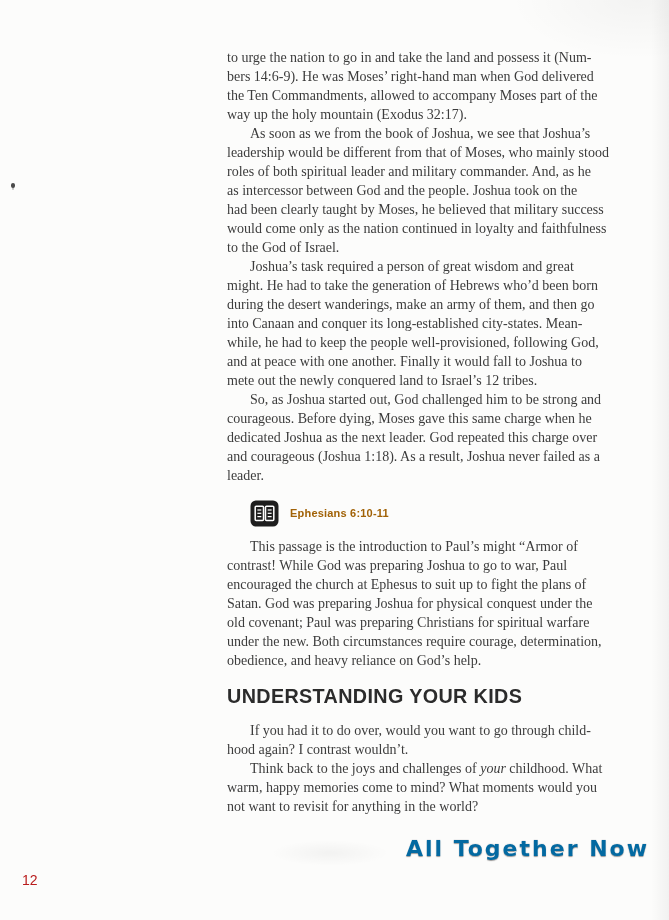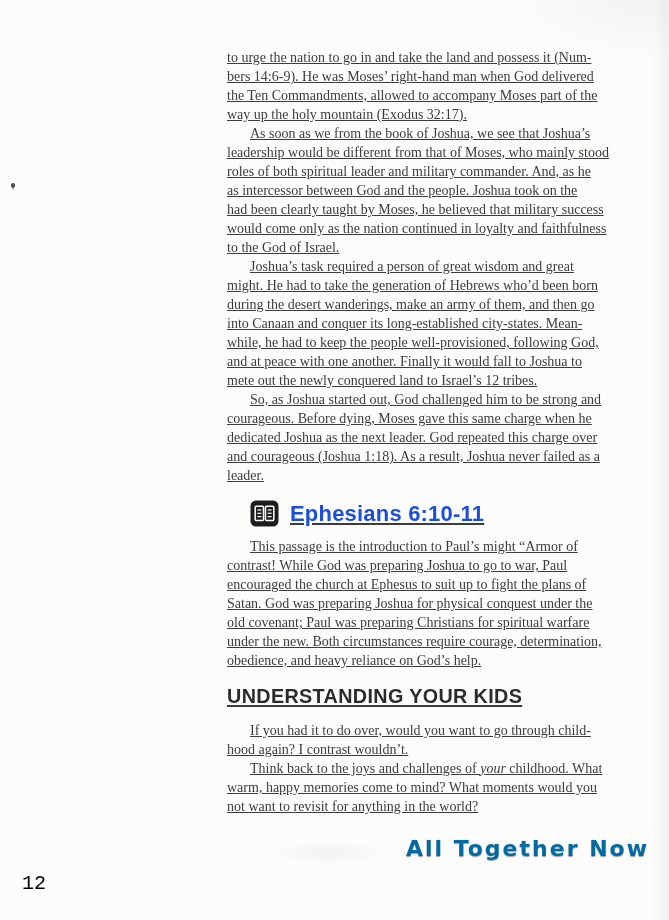--- a/index.html
+++ b/index.html
@@ -29,48 +29,48 @@
   }
   .ink-speck {
     position:absolute; left:11px; top:183px;
     width:4px; height:5px; border-radius:2px;
     background:#4a4a4a;
     box-shadow:0 3px 0 -1px rgba(90,90,90,0.35);
   }
   .column {
     position:absolute; left:227px; top:48px; width:400px;
     color:#3c3c3c;
-    font-size:14px; line-height:19px;text-decoration:underline;
+    font-size:14px; line-height:19px;
   }
   .para { margin:0; }
   .line { white-space:pre; height:19px; }
   .line.indent { padding-left:23px; }
   .scripture-head {
     display:flex; align-items:center; gap:11px;
     margin:14px 0 10px 23px;
     height:28px;
   }
   .scripture-title {
     font-family:"Liberation Sans", sans-serif;
-    font-weight:bold; font-size:22px; color:#1d4ed8;
+    font-weight:bold; font-size:11px; color:#a16207;
     letter-spacing:0.2px;
   }
   .book-icon { width:29px; height:27px; display:block; }
   .section-title {
     margin:16px 0 16px 0;
     font-family:"Liberation Sans", sans-serif;
     font-weight:bold; font-size:21px; color:#2b2b2b;
     letter-spacing:0.4px;
     transform:scaleX(0.94); transform-origin:left center;
     white-space:nowrap;
   }
   .page-number {
     position:absolute; left:22px; top:872px;
-    font-family:Liberation Mono, monospace;
-    font-size:20px; color:#000000;
+    font-family:Liberation Sans, sans-serif;
+    font-size:14px; color:#b91c1c;
   }
   .watermark {
     position:absolute; right:20px; top:836px;
     font-family:"DejaVu Sans", sans-serif;
     font-weight:bold; font-size:22px;
     color:#0369a1; letter-spacing:2px;
     text-shadow:0 -1px 0 #efefef, 0 1px 1px #9a9a9a;
   }
   em { font-style:italic;margin-top:13px; }
 </style>

